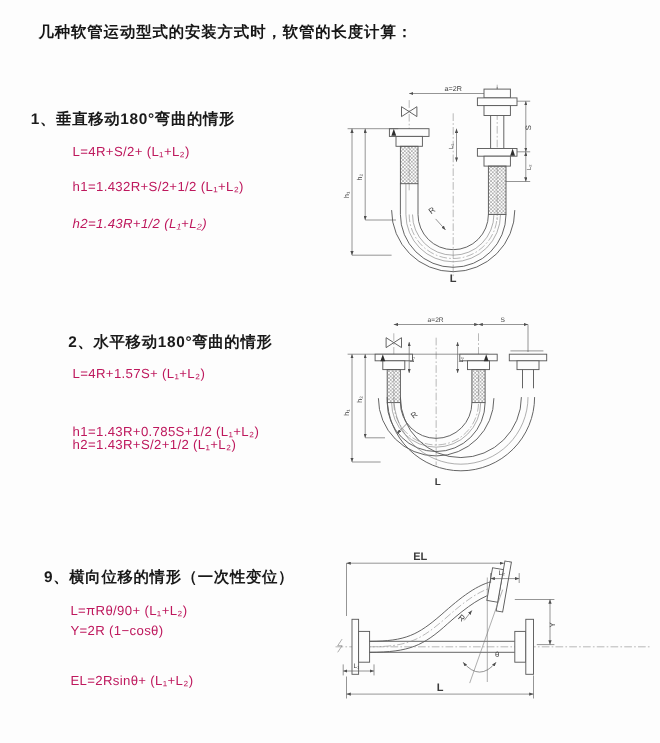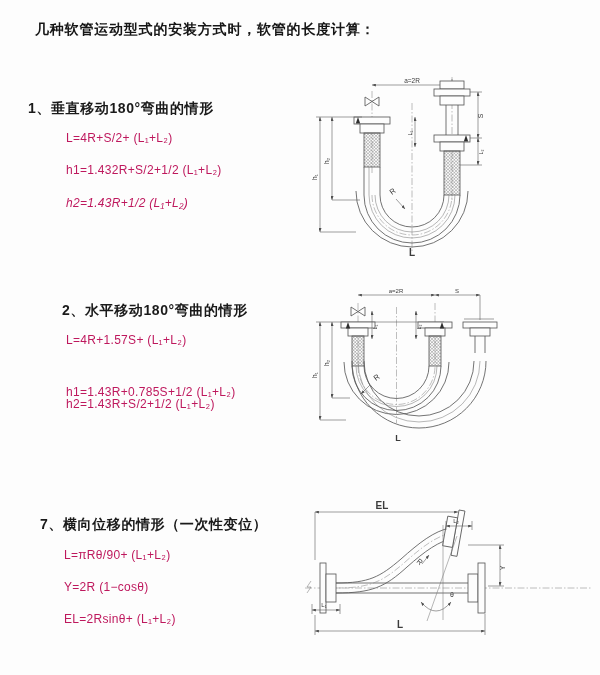--- a/index.html
+++ b/index.html
@@ -29,23 +29,23 @@
 <div class="abs sec-heading" style="left:28px;top:100px;">1、垂直移动180°弯曲的情形</div>
 <div class="abs formula" style="left:66px;top:131px;">L=4R+S/2+ (L₁+L₂)</div>
 <div class="abs formula" style="left:66px;top:163px;">h1=1.432R+S/2+1/2 (L₁+L₂)</div>
 <div class="abs formula" style="left:66px;top:196px;font-style:italic;">h2=1.43R+1/2 (L₁+L₂)</div>
 
 <div class="abs sec-heading" style="left:42px;top:302px;margin-left:20px;">2、水平移动180°弯曲的情形</div>
 <div class="abs formula" style="left:66px;top:333px;">L=4R+1.57S+ (L₁+L₂)</div>
 <div class="abs formula" style="left:66px;top:365px;margin-top:20px;">h1=1.43R+0.785S+1/2 (L₁+L₂)</div>
 <div class="abs formula" style="left:66px;top:397px;">h2=1.43R+S/2+1/2 (L₁+L₂)</div>
 
-<div class="abs sec-heading" style="left:40px;top:516px;">7、横向位移的情形（一次性变位）</div>
+<div class="abs sec-heading" style="left:40px;top:516px;">9、横向位移的情形（一次性变位）</div>
 <div class="abs formula" style="left:64px;top:548px;">L=πRθ/90+ (L₁+L₂)</div>
-<div class="abs formula" style="left:64px;top:580px;">Y=2R (1−cosθ)</div>
+<div class="abs formula" style="left:64px;top:566px;">Y=2R (1−cosθ)</div>
 <div class="abs formula" style="left:64px;top:612px;">EL=2Rsinθ+ (L₁+L₂)</div>
 
 <svg style="left:312px;top:75px;" width="275" height="185" viewBox="0 0 275 185">
   <defs>
     <marker id="a1" markerWidth="7" markerHeight="5" refX="6.5" refY="2.5" orient="auto-start-reverse">
       <path d="M0,0 L6.5,2.5 L0,5 z" fill="#4f4f4f"></path>
     </marker>
     <pattern id="b1" width="3.2" height="3.2" patternUnits="userSpaceOnUse">
       <path d="M0,3.2 L3.2,0 M0,0 L3.2,3.2" stroke="#8a8a8a" stroke-width="0.5"></path>
     </pattern>

